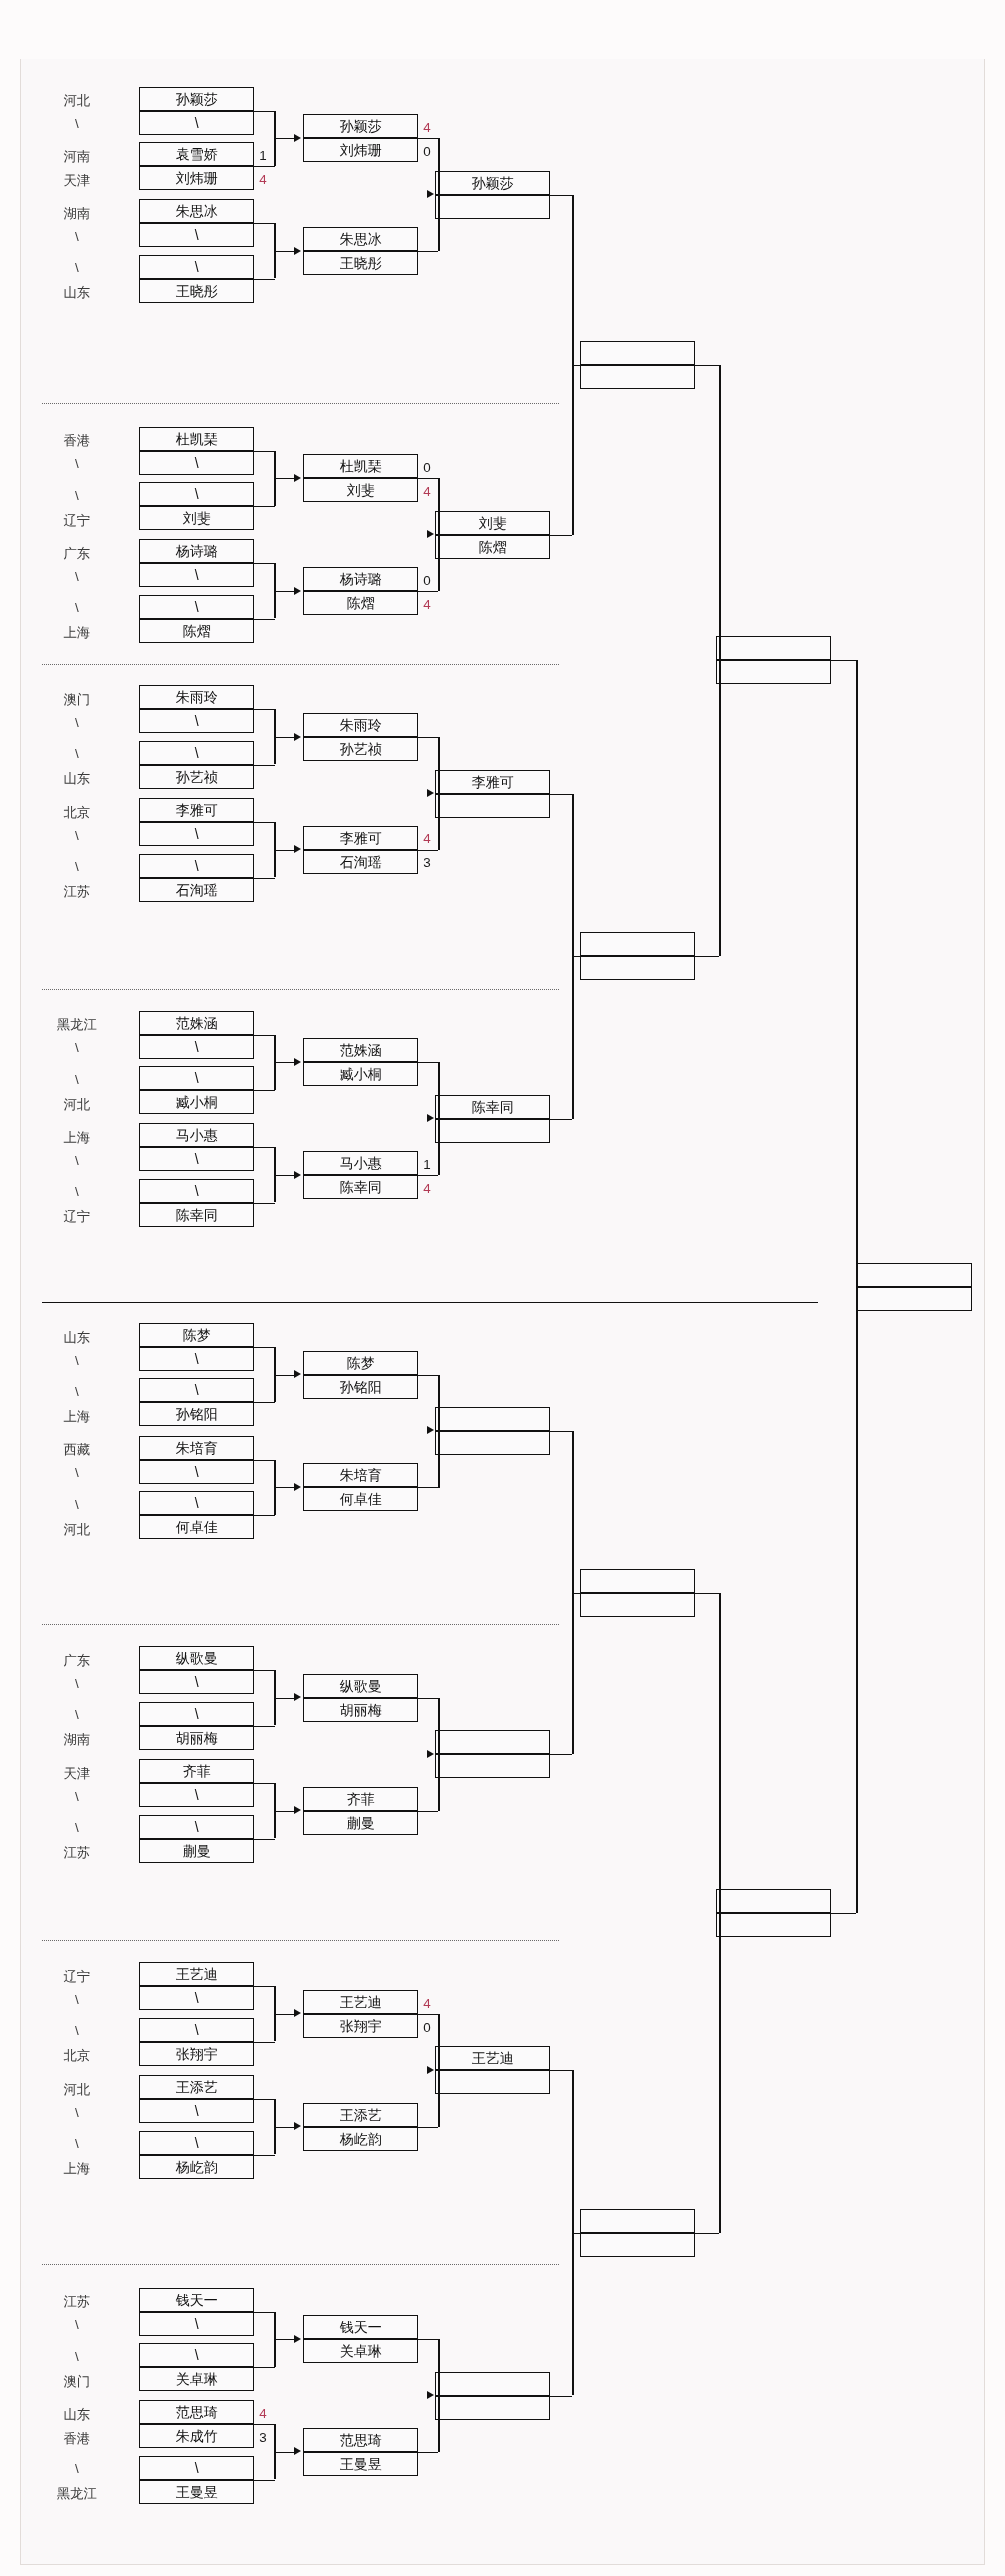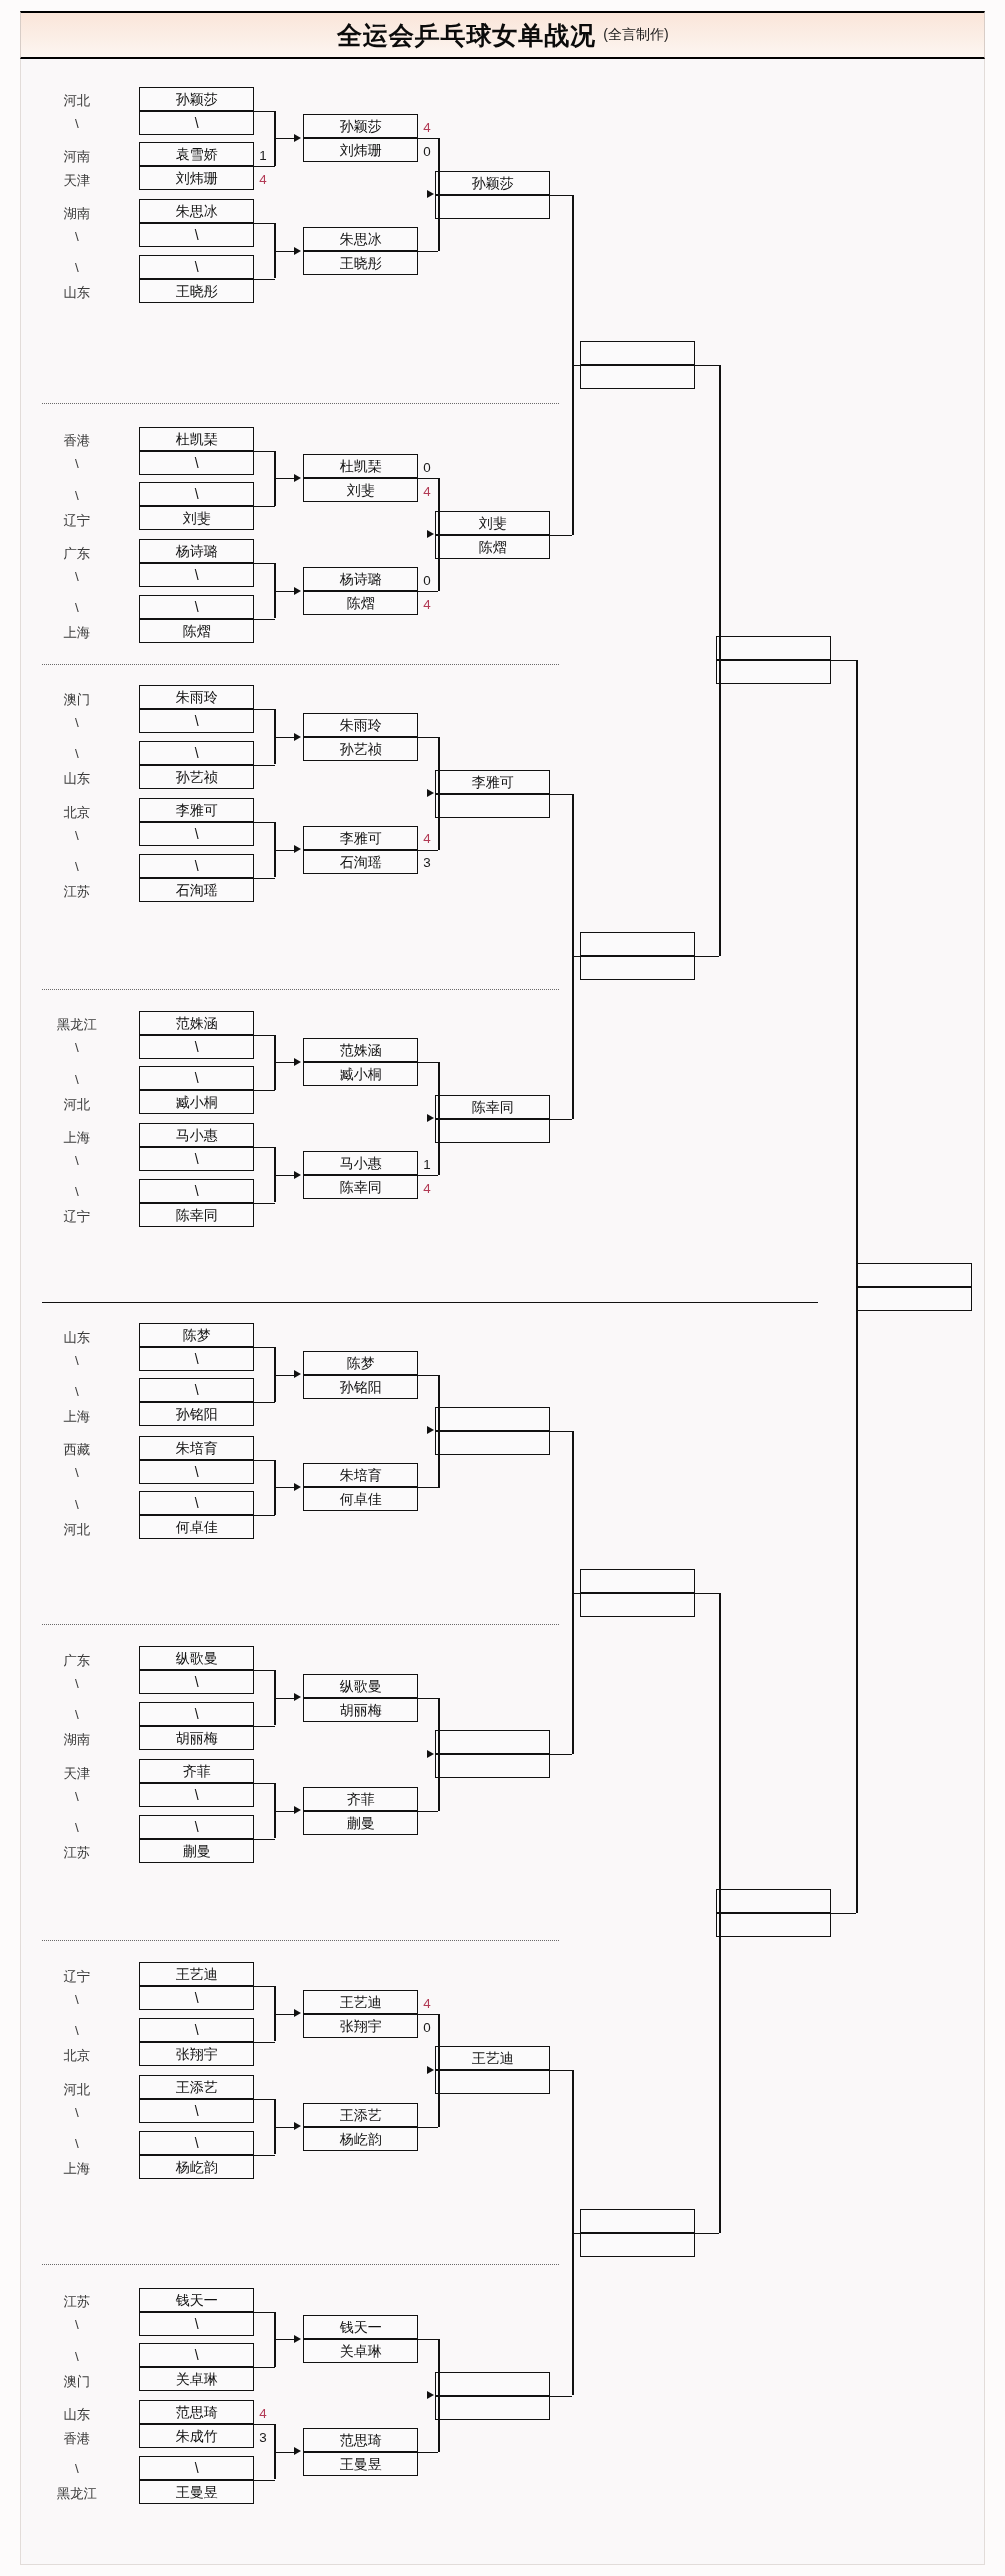--- a/index.html
+++ b/index.html
@@ -92,24 +92,20 @@
     position: absolute;
     height: 0;
     border-top: 1.8px solid #111;
   }
 </style>
 </head>
 <body>
 
 <div id="page">
 
-  <div id="title-bar">
-    <span id="title-main">全运会乒乓球女单战况</span>
-    <span id="title-sub">(全言制作)</span>
-  </div>
 
   <div id="canvas">
       <div class="bx" style="left: 118px; top: 28px; width: 115px; height: 24px;">孙颖莎</div>
       <div class="bx" style="left: 118px; top: 52px; width: 115px; height: 24px;">\</div>
       <div class="prov" style="left: 18.5px; top: 33px; width: 74px;">河北</div>
       <div class="prov" style="left: 18.5px; top: 57px; width: 74px;">\</div>
       <div class="bx" style="left: 118px; top: 83px; width: 115px; height: 24px;">袁雪娇</div>
       <div class="bx" style="left: 118px; top: 107px; width: 115px; height: 24px;">刘炜珊</div>
       <div class="prov" style="left: 18.5px; top: 89px; width: 74px;">河南</div>
       <div class="prov" style="left: 18.5px; top: 113px; width: 74px;">天津</div>

